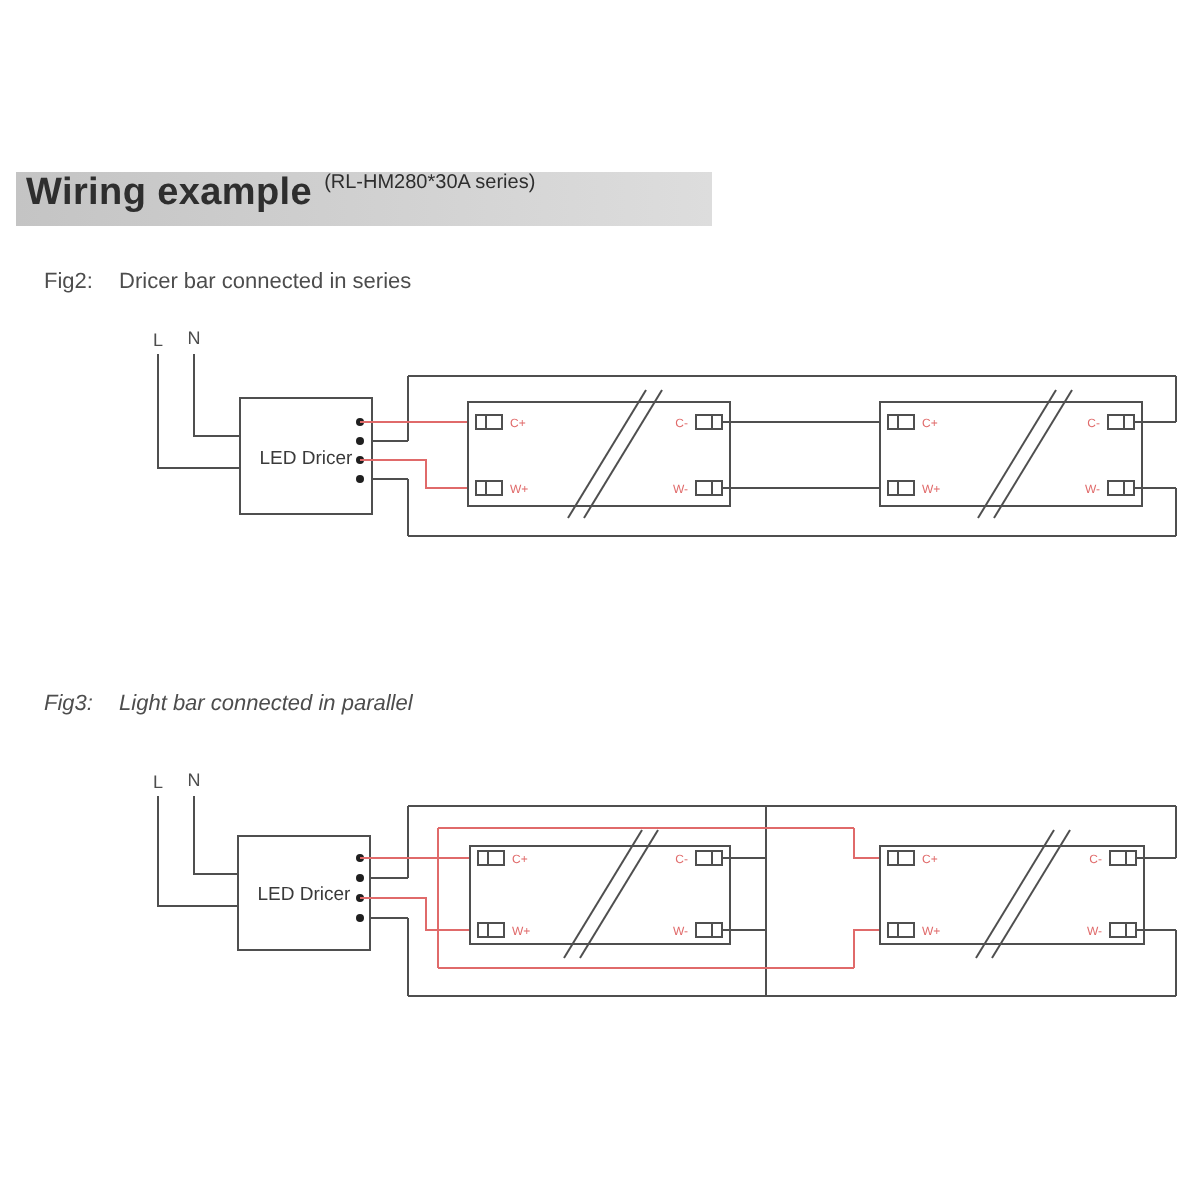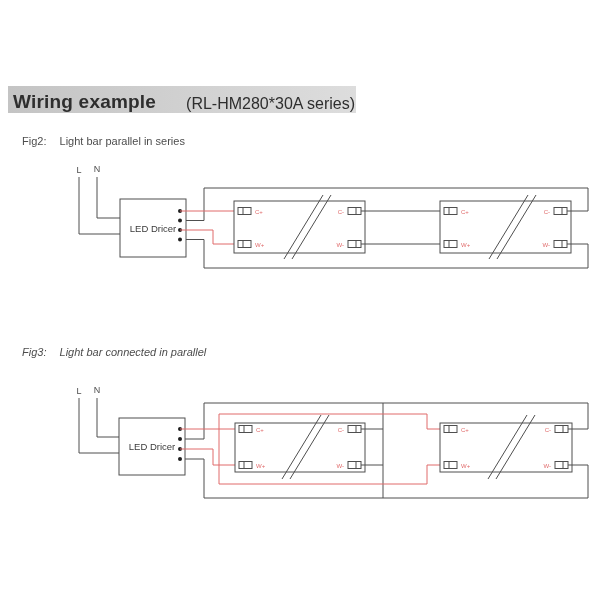--- a/index.html
+++ b/index.html
@@ -1,23 +1,23 @@
 <!DOCTYPE html>
 <html style="--wire-gray: #4f4f4f; --wire-red: #e06a6a; --title-bg-left: #c4c4c4; --title-bg-right: #dddddd; --title-text: #2e2e2e; --caption-text: #4d4d4d; --dot-black: #1f1f1f;"><head>
 <meta charset="utf-8">
 <style>
   html,body{margin:0;padding:0;background:#fff;}
   body{width:600px;height:600px;position:relative;overflow:hidden;
        font-family:"Liberation Sans", sans-serif;}
   .banner{position:absolute;left:8px;top:86px;width:348px;height:27px;
           background:linear-gradient(to right,var(--title-bg-left,#c4c4c4),var(--title-bg-right,#dddddd));
-          display:flex;align-items:flex-end;padding-left:5px;box-sizing:border-box;
-          color:var(--title-text,#2e2e2e);white-space:nowrap;gap:24px;}
+          display:flex;align-items:flex-start;padding-left:5px;box-sizing:border-box;
+          color:var(--title-text,#2e2e2e);white-space:nowrap;}
   .banner .t1{font-size:19px;font-weight:bold;letter-spacing:0.2px;}
-  .banner .t2{font-size:16px;font-weight:normal;margin-left:6px;}
+  .banner .t2{font-size:10px;font-weight:normal;margin-left:6px;}
   .caption{position:absolute;left:22px;font-size:11px;color:var(--caption-text,#4d4d4d);white-space:nowrap;}
   .caption .cid{margin-right:10px;}
   .fig-svg{position:absolute;left:0;width:600px;height:140px;}
   .wire{stroke:var(--wire-gray,#4f4f4f);stroke-width:1;fill:none;}
   .rwire{stroke:var(--wire-red,#e06a6a);stroke-width:1;fill:none;}
   .box{stroke:var(--wire-gray,#4f4f4f);stroke-width:1;fill:#ffffff;}
   .cbox{stroke:var(--wire-gray,#4f4f4f);stroke-width:1;fill:#ffffff;}
   .dot{fill:var(--dot-black,#1f1f1f);}
   .lbl{fill:var(--caption-text,#4d4d4d);font-size:9px;}
   .drv{fill:#3a3a3a;font-size:9.5px;}
@@ -27,21 +27,21 @@
 </head>
 <body>
 
 <div class="banner">
   <span class="t1">Wiring example</span>
   <span class="t2">(RL-HM280*30A series)</span>
 </div>
 
 <div class="caption" style="top:135px;">
   <span class="cid">Fig2:</span>
-  <span>Light bar parallel in series</span>
+  <span>Dricer bar connected in series</span>
 </div>
 
 <svg class="fig-svg" style="top:160px;" viewBox="0 160 600 140">
 
   <g>
     <text class="lbl" x="79" y="173" text-anchor="middle">L</text>
     <text class="lbl" x="97" y="172" text-anchor="middle">N</text>
     <polyline class="wire" points="79,177 79,234 120,234"></polyline>
     <polyline class="wire" points="97,177 97,218 120,218"></polyline>
   </g>

